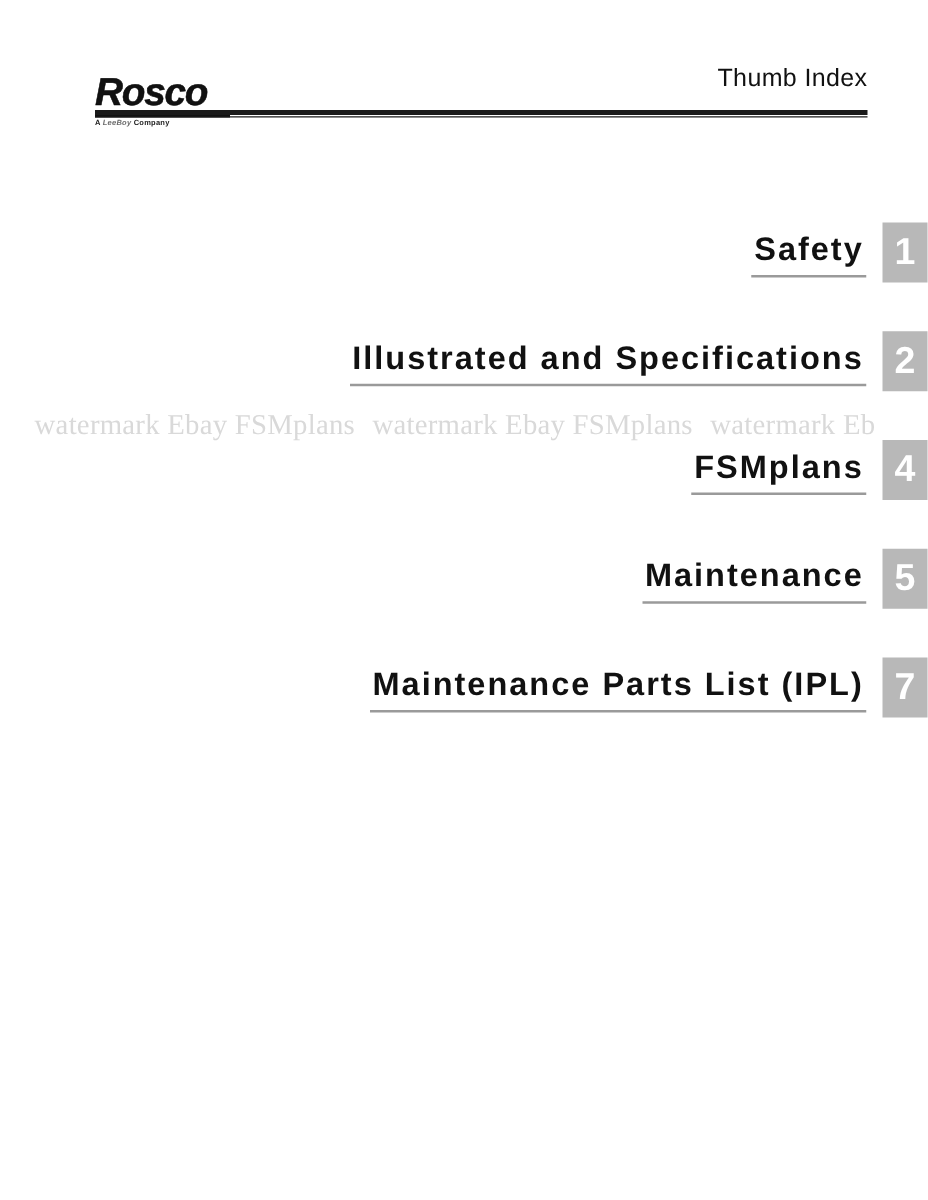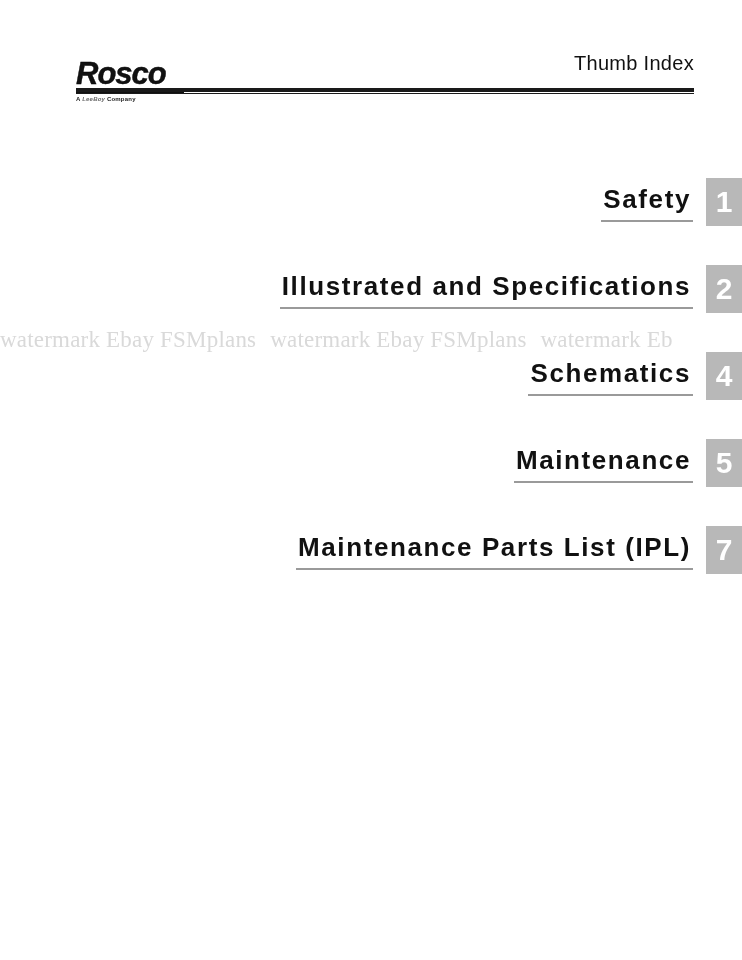--- a/index.html
+++ b/index.html
@@ -135,20 +135,21 @@
     left: 0;
     top: 327px;
     width: 742px;
     font-family: "Liberation Serif", serif;
     font-size: 23px;
     color: #d9d9d9;
     white-space: nowrap;
     letter-spacing: 0.2px;
     pointer-events: none;
     overflow: hidden;
+    text-align: center;
   }
   .watermark span { margin-right: 14px; }
 </style>
 </head>
 <body>
 
 <div class="page-header">
   <div class="logo">
     <div class="logo-word">Rosco</div>
     <div class="logo-rule"></div>
@@ -171,21 +172,21 @@
   <div class="index-row">
     <div class="index-label-wrap">
       <span class="index-label">Illustrated and Specifications</span>
     </div>
     <div class="index-tab">2</div>
   </div>
 
 
   <div class="index-row">
     <div class="index-label-wrap">
-      <span class="index-label">Schematics</span>
+      <span class="index-label">FSMplans</span>
     </div>
     <div class="index-tab">4</div>
   </div>
 
   <div class="index-row">
     <div class="index-label-wrap">
       <span class="index-label">Maintenance</span>
     </div>
     <div class="index-tab">5</div>
   </div>

